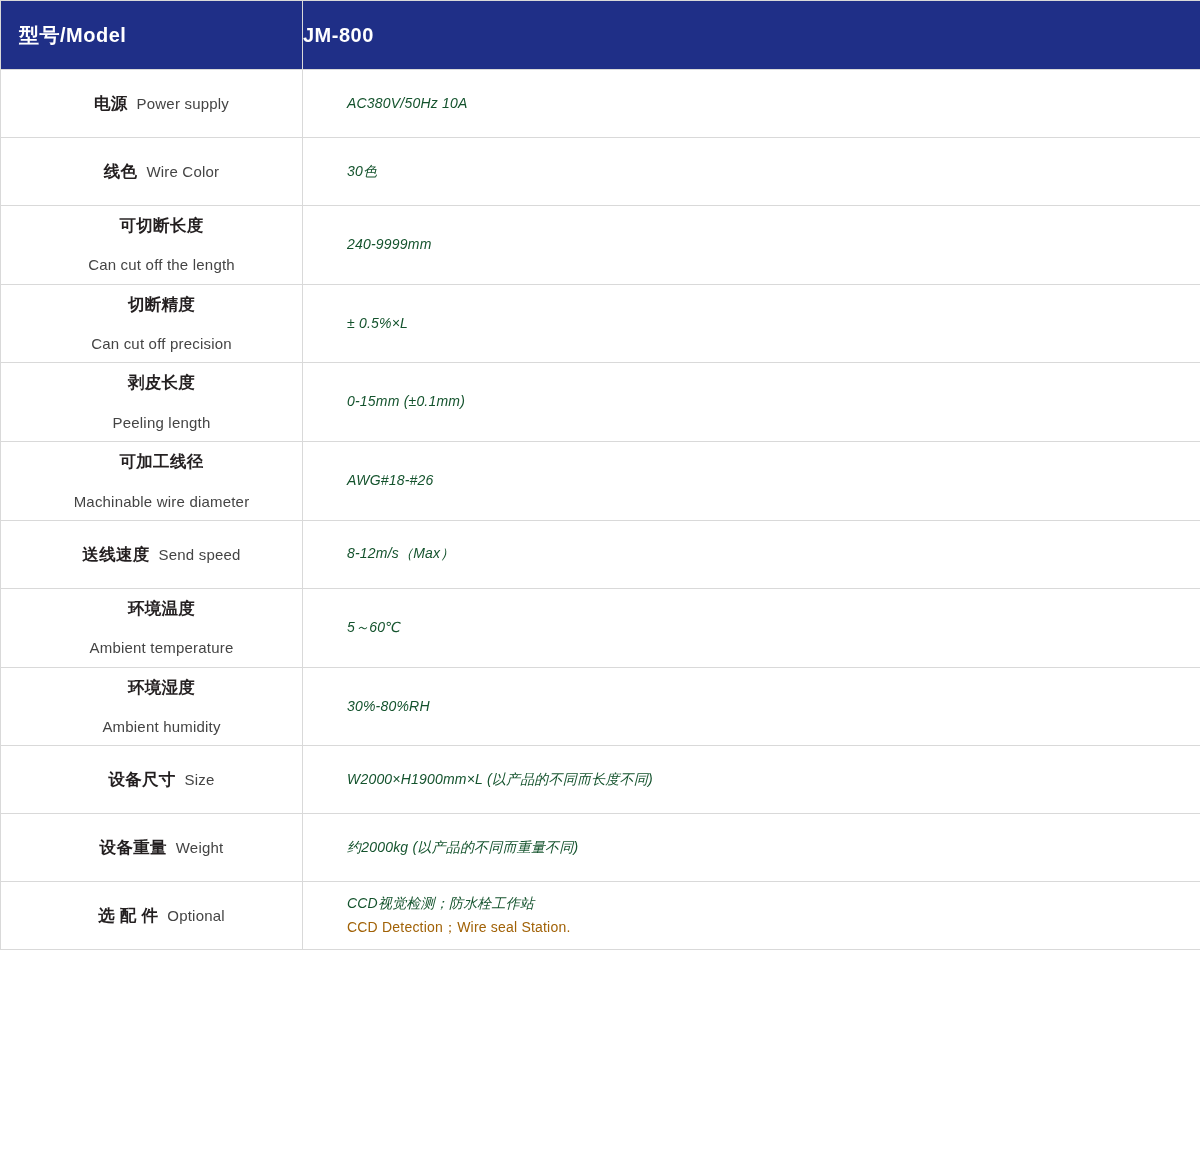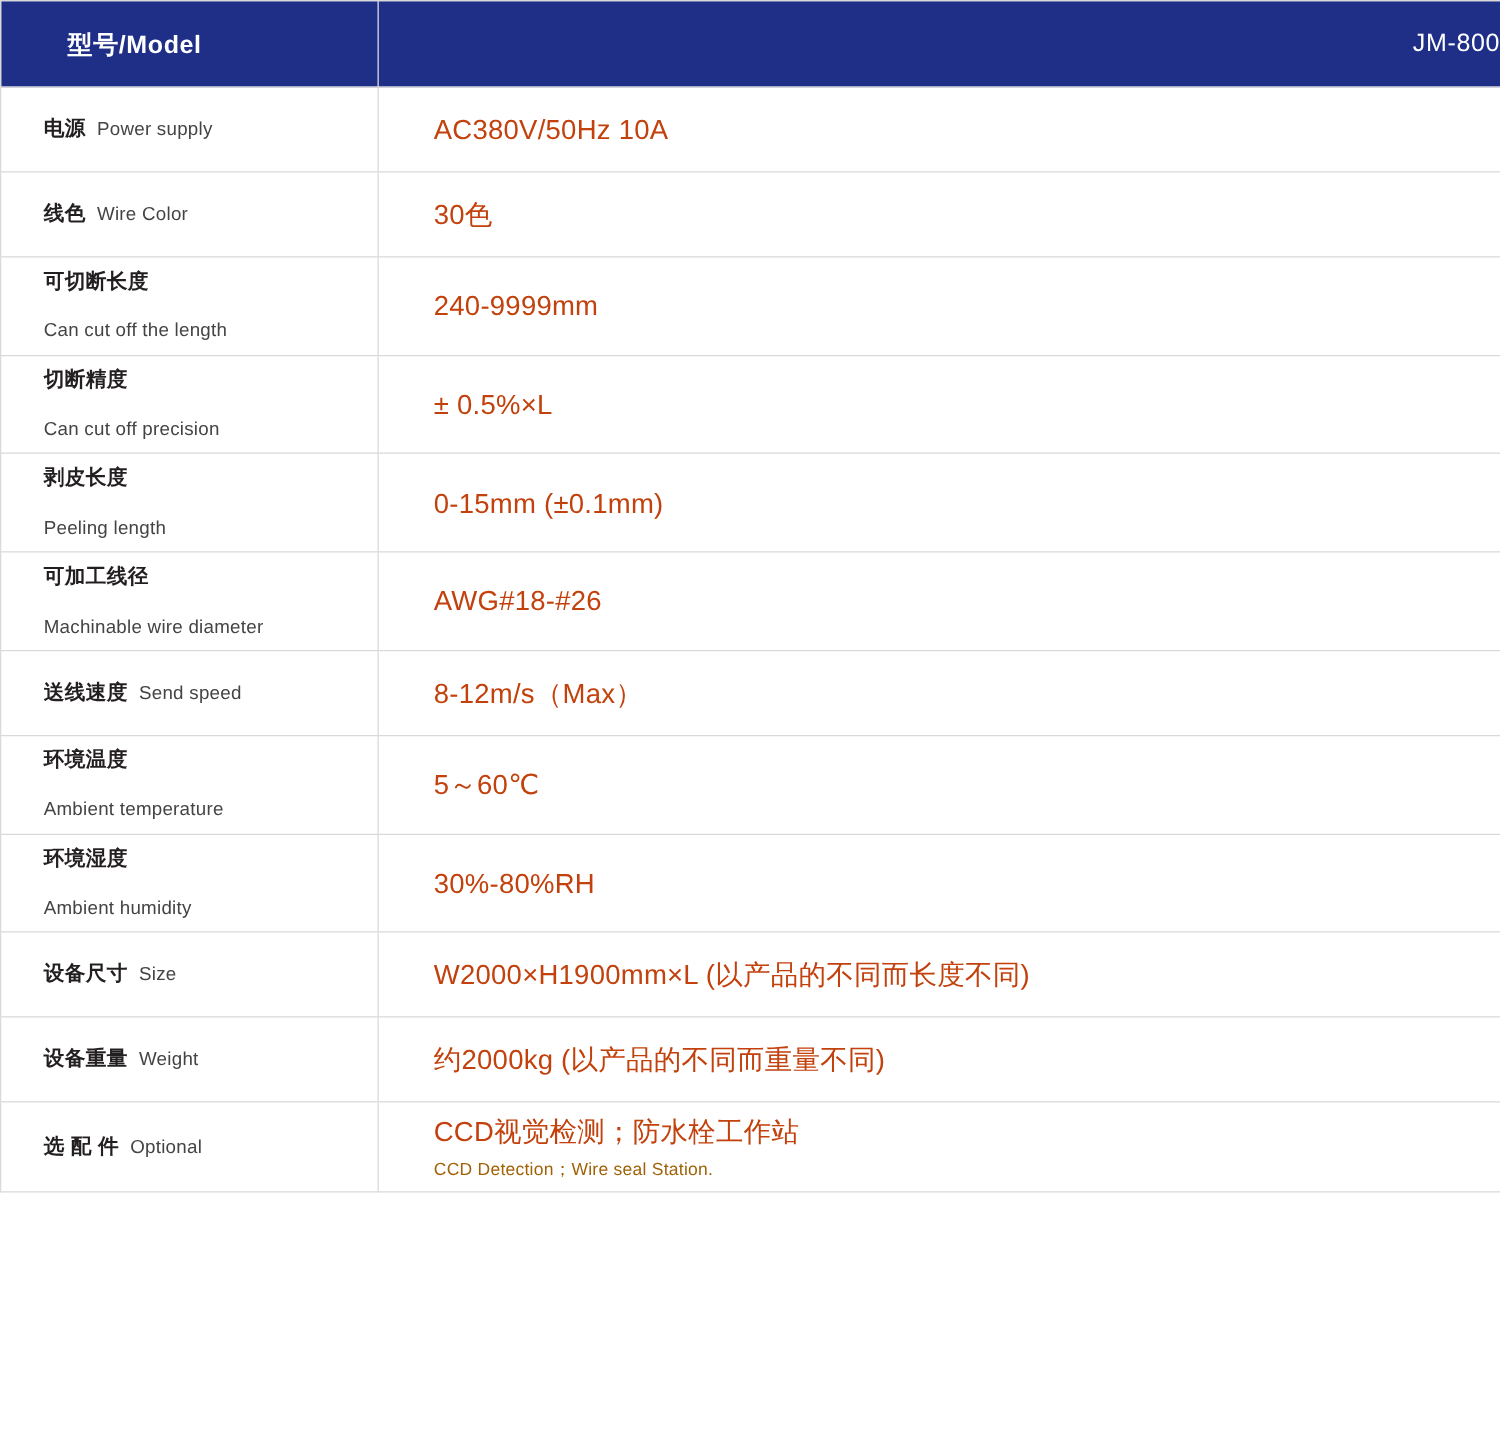--- a/index.html
+++ b/index.html
@@ -29,37 +29,38 @@
   }
   
   thead th {
     background: #1f2f87;
     color: #ffffff;
     border: 1px solid #1f2f87;
     height: 68px;
   }
   th.header-label {
     text-align: left;
-    padding-left: 53px;
+    padding-left: 18px;
     font-size: 20px;
     font-weight: bold;
     letter-spacing: 0.5px;
   }
   th.header-value {
-    text-align: right;
+    text-align: left;
     font-size: 20px;
-    font-weight: normal;
+    font-weight: bold;
     letter-spacing: 0.5px;
   }
 
   tbody tr { height: 68px; }
   td.label-cell {
     padding: 8px 14px 8px 34px;
     line-height: 1.42;
     background: #ffffff;
+    text-align: center;
   }
   td.value-cell {
     padding: 8px 14px 8px 44px;
     line-height: 1.42;
     background: #ffffff;
   }
   .cn {
     font-size: 16.5px;
     font-weight: bold;
     color: #231f20;
@@ -69,24 +70,25 @@
     font-size: 15px;
     font-weight: normal;
     color: #444444;
     letter-spacing: 0.2px;
   }
   .label-inline .en { margin-left: 9px; }
   .label-stacked .cn { display: block; }
   .label-stacked .en { display: block; margin-top: 17px; }
 
   .value-main {
-    font-size: 22px;
-    color: #c2410c;
+    font-size: 14px;
+    color: #14532d;
     letter-spacing: 0.2px;
     display: block;
+    font-style: italic;
   }
   .value-sub {
     font-size: 14px;
     color: #a16207;
     display: block;
     margin-top: 4px;
     letter-spacing: 0.2px;
   }
   .value-sub:empty { display: none; margin: 0; }
   .value-main:empty { display: none; }

